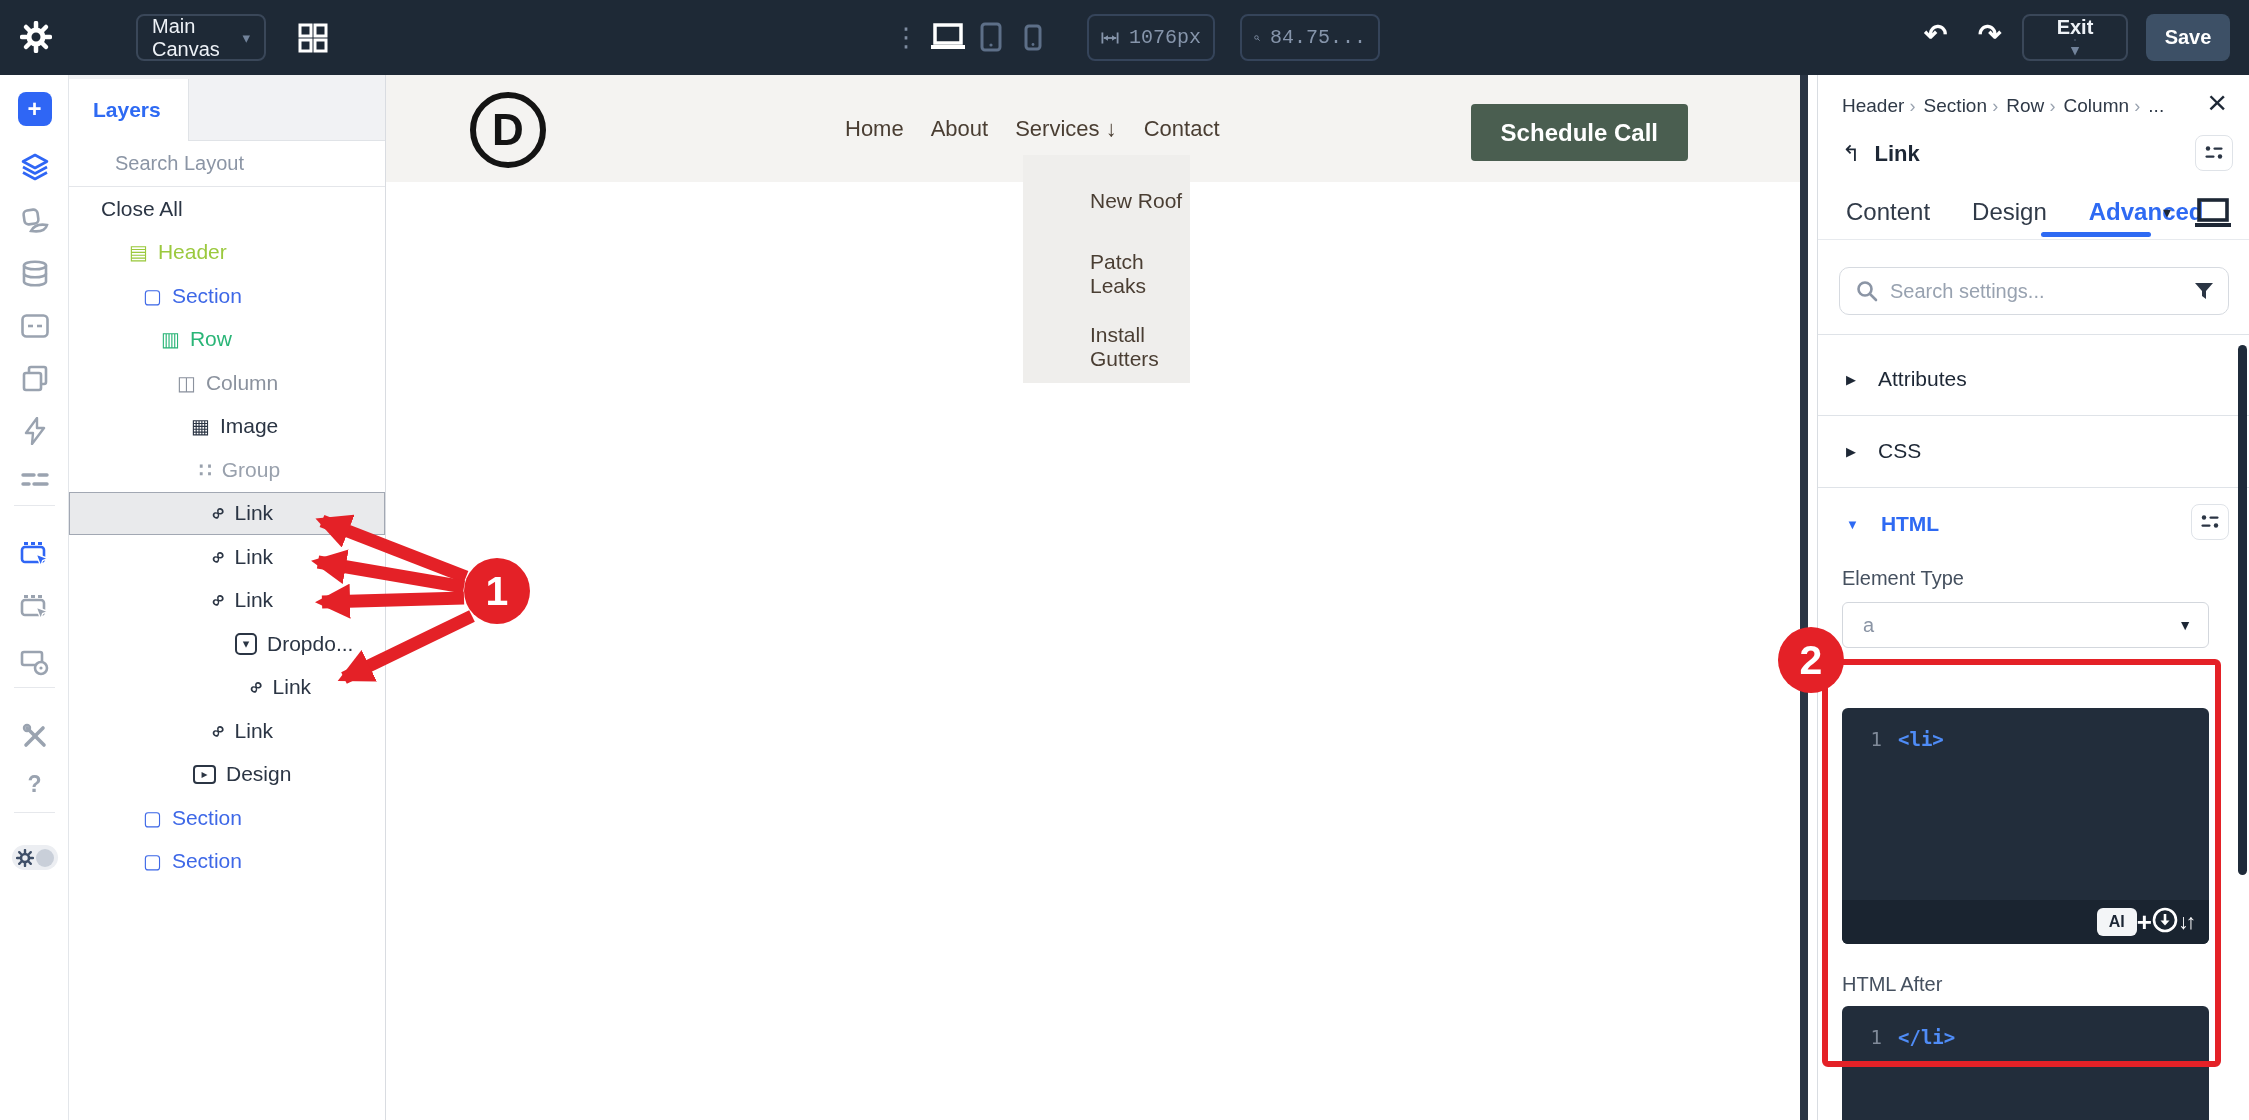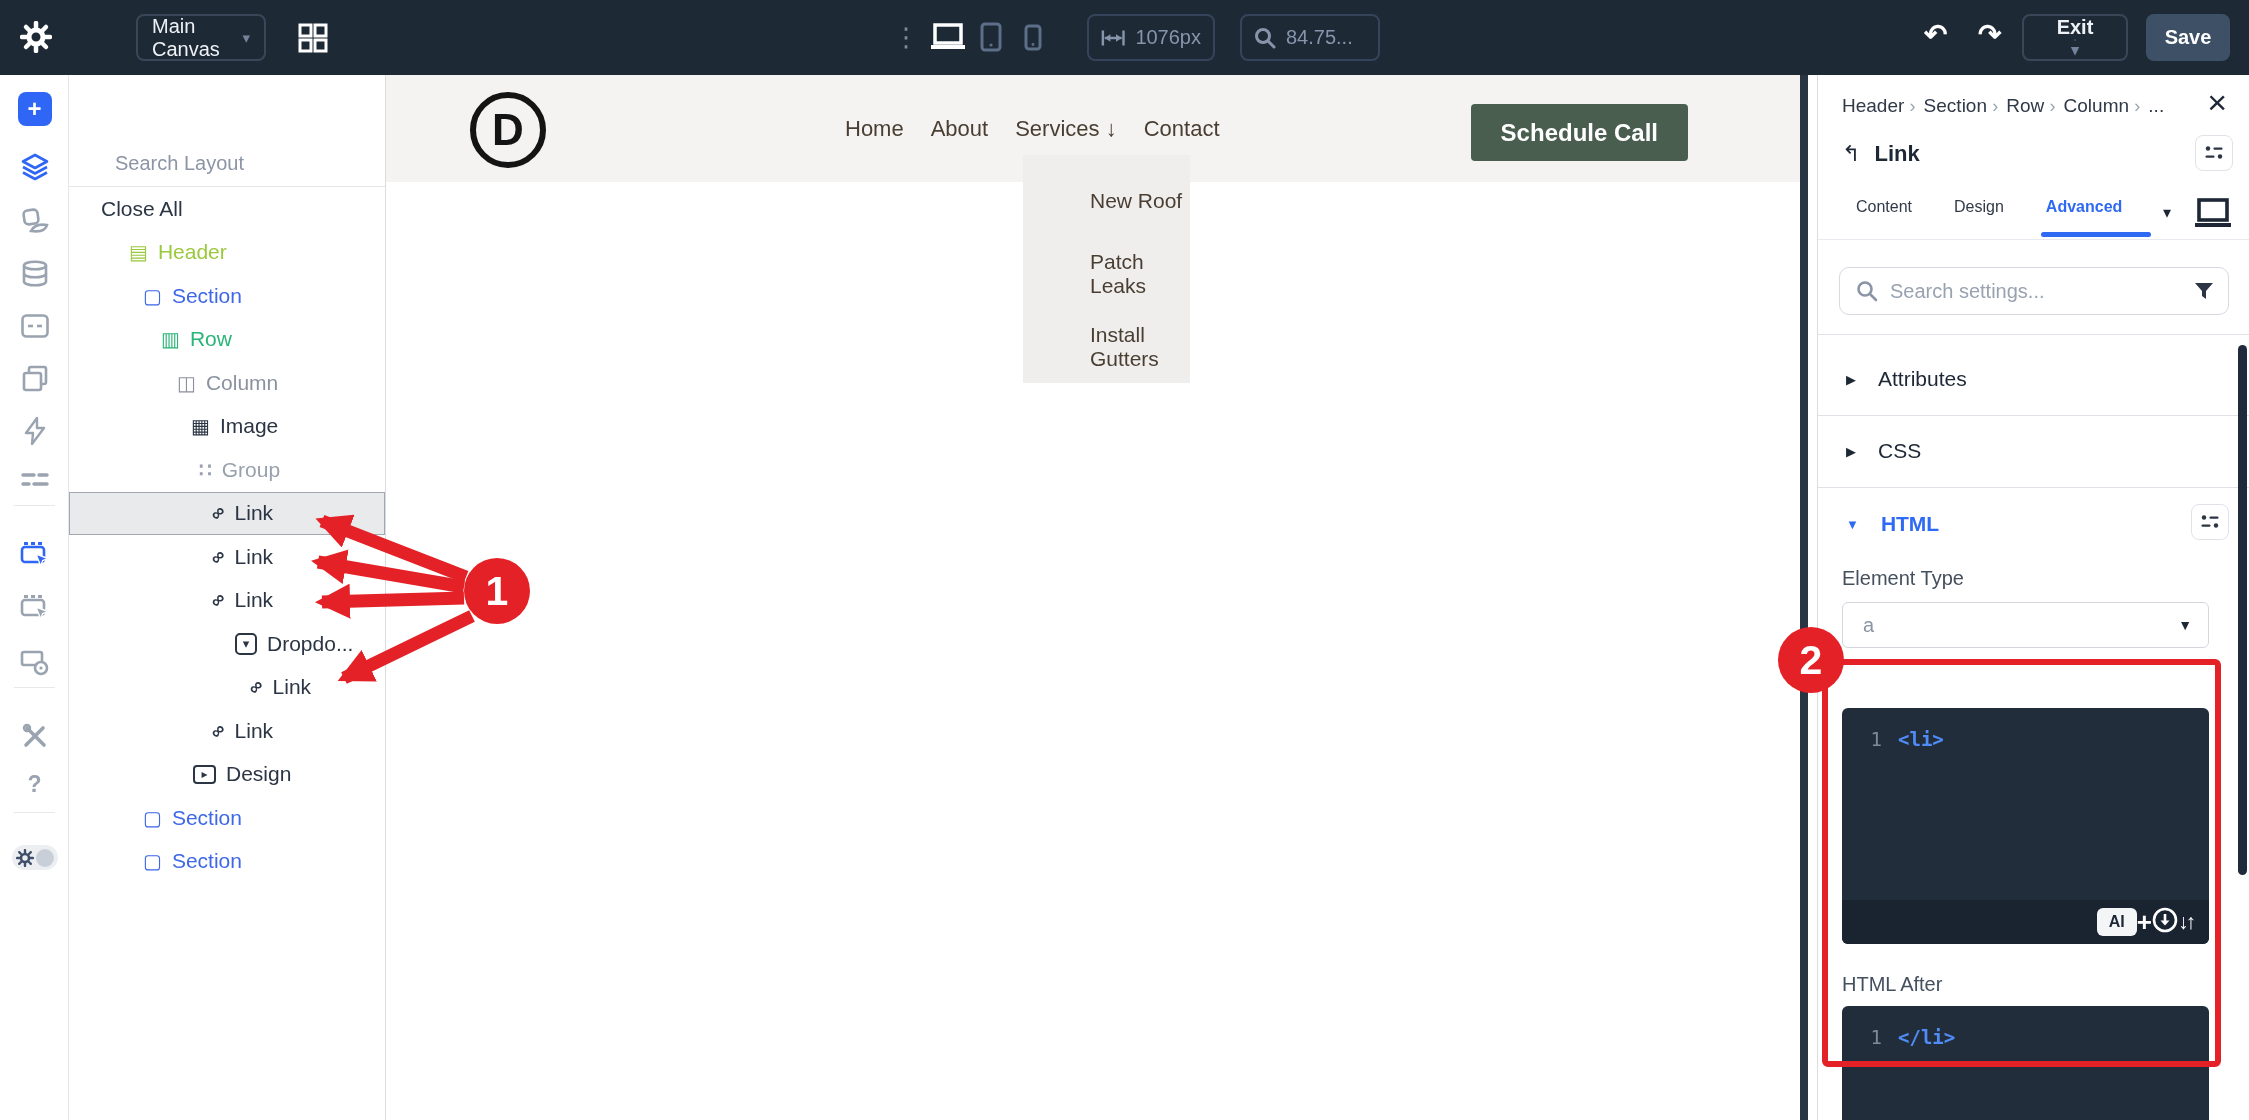--- a/index.html
+++ b/index.html
@@ -8,21 +8,21 @@
 
   
   #topbar { position:absolute; left:0; top:0; width:2249px; height:75px; background:#1e2936; z-index:20; }
   .tb-gear { position:absolute; left:20px; top:21px; }
   .tb-box { position:absolute; top:14px; height:47px; border:2px solid #3a4759; border-radius:8px; display:flex; align-items:center; color:#eef2f7; font-size:20px; }
   #canvas-select { left:136px; width:130px; padding:0 14px; justify-content:space-between; cursor:pointer; }
   #canvas-select .chev { color:#72839b; font-size:15px; }
   .tb-grid { position:absolute; left:298px; top:23px; }
   .tb-kebab { position:absolute; left:893px; top:20px; color:#7e8ca0; font-size:26px; line-height:34px; cursor:pointer; }
   .device { position:absolute; top:22px; cursor:pointer; }
-  .tb-field { position:absolute; top:14px; height:47px; border:2px solid #35445a; border-radius:8px; display:flex; align-items:center; gap:10px; padding:0 12px; color:#8695ab; font-size:20px; cursor:pointer; }
+  .tb-field { position:absolute; top:14px; height:47px; border:2px solid #35445a; border-radius:8px; display:flex; align-items:center; gap:10px; padding:0 12px; color:#8695ab; font-size:20px; cursor:pointer;font-family:Liberation Mono, monospace; }
   #width-field { left:1087px; width:128px; }
   #zoom-field { left:1240px; width:140px; }
   .tb-undo { position:absolute; left:1924px; top:18px; color:#fff; font-size:28px; font-weight:bold; cursor:pointer; }
   .tb-redo { position:absolute; left:1978px; top:18px; color:#fff; font-size:28px; font-weight:bold; cursor:pointer; }
   #exit-btn { left:2022px; width:106px; font-weight:bold; padding:0; cursor:pointer;flex-direction:column; }
   #exit-btn .exit-label { flex:1; text-align:center; }
   #exit-btn .sep { width:2px; height:45px; background:#3a4759; }
   #exit-btn .chev { width:30px; text-align:center; color:#72839b; font-size:15px; }
   #save-btn { position:absolute; left:2146px; top:14px; width:84px; height:47px; background:#3d5066; border:none; border-radius:8px; color:#fff; font-size:20px; font-weight:bold; cursor:pointer; font-family:inherit; }
 
@@ -67,21 +67,21 @@
   #inspector { position:absolute; left:1817px; top:75px; width:432px; height:1045px; background:#fff; border-left:1px solid #d9dde2; z-index:8; }
   #crumb-row { position:absolute; left:24px; top:20px; display:flex; align-items:center; gap:8px; font-size:19px; color:#2f3947; }
   .crumb-sep { color:#9aa3b0; font-size:18px; }
   .crumb-item { cursor:pointer; }
   #panel-close { position:absolute; right:22px; top:8px; font-size:34px; color:#1d2735; cursor:pointer; }
   #title-row { position:absolute; left:24px; top:66px; display:flex; align-items:center; gap:14px; }
   #back-icon { font-size:22px; color:#1d2735; cursor:pointer; }
   #element-title { font-size:22px; font-weight:bold; color:#1d2735; }
   .sq-btn { position:absolute; width:38px; height:36px; border:1px solid #dfe3e8; border-radius:8px; background:#fff; display:flex; align-items:center; justify-content:center; cursor:pointer; }
   #title-btn { right:16px; top:60px; }
-  #tabs-row { position:absolute; left:38px; top:123px; display:flex; gap:42px; font-size:16px; color:#303a48; }
+  #tabs-row { position:absolute; left:28px; top:123px; display:flex; gap:42px; font-size:24px; color:#303a48; }
   .tab { cursor:pointer; }
   .tab.active { color:#2e6af3; font-weight:bold; }
   #tabs-chevron { position:absolute; right:78px; top:128px; font-size:16px; color:#1d2735; cursor:pointer; }
   #tabs-device { position:absolute; right:18px; top:122px; cursor:pointer; }
   #tab-underline { position:absolute; left:223px; top:157px; width:110px; height:5px; background:#2e6af3; border-radius:3px; }
   #tabs-divider { position:absolute; left:0; top:164px; width:100%; height:1px; background:#e7eaee; }
   #settings-search { position:absolute; left:21px; top:192px; width:390px; height:48px; border:1px solid #d6dae0; border-radius:10px; display:flex; align-items:center; padding:0 14px 0 16px; gap:12px; }
   #settings-search input { flex:1; border:none; outline:none; font-size:20px; font-family:inherit; color:#404a59; }
   #settings-search input::placeholder { color:#98a2b0; }
   .sect-divider { position:absolute; left:0; width:100%; height:1px; background:#dfe3e8; }
@@ -307,20 +307,23 @@
           <line x1="14.8" y1="3.2" x2="13" y2="5"></line>
             <line x1="5" y1="13" x2="3.2" y2="14.8"></line>
         </g>
       </svg>
       <span class="rail-knob"></span>
     </span>
   </div>
 </div>
 
 <div id="layers-panel">
+  <div id="layers-tabstrip">
+    <div id="layers-tab">Layers</div>
+  </div>
   <div id="layers-search-row">
     <svg width="22" height="22" viewBox="0 0 22 22">
       <circle cx="9" cy="9" r="6.5" fill="none" stroke="#5b6675" stroke-width="2.8"></circle>
       <line x1="14" y1="14" x2="20" y2="20" stroke="#5b6675" stroke-width="2.8" stroke-linecap="round"></line>
     </svg>
     <input type="text" placeholder="Search Layout" style="">
     <svg width="20" height="18" viewBox="0 0 20 18">
       <path d="M1,1 h18 l-7,8 v8 l-4,-3 v-5 z" fill="#2b3544"></path>
     </svg>
   </div>

